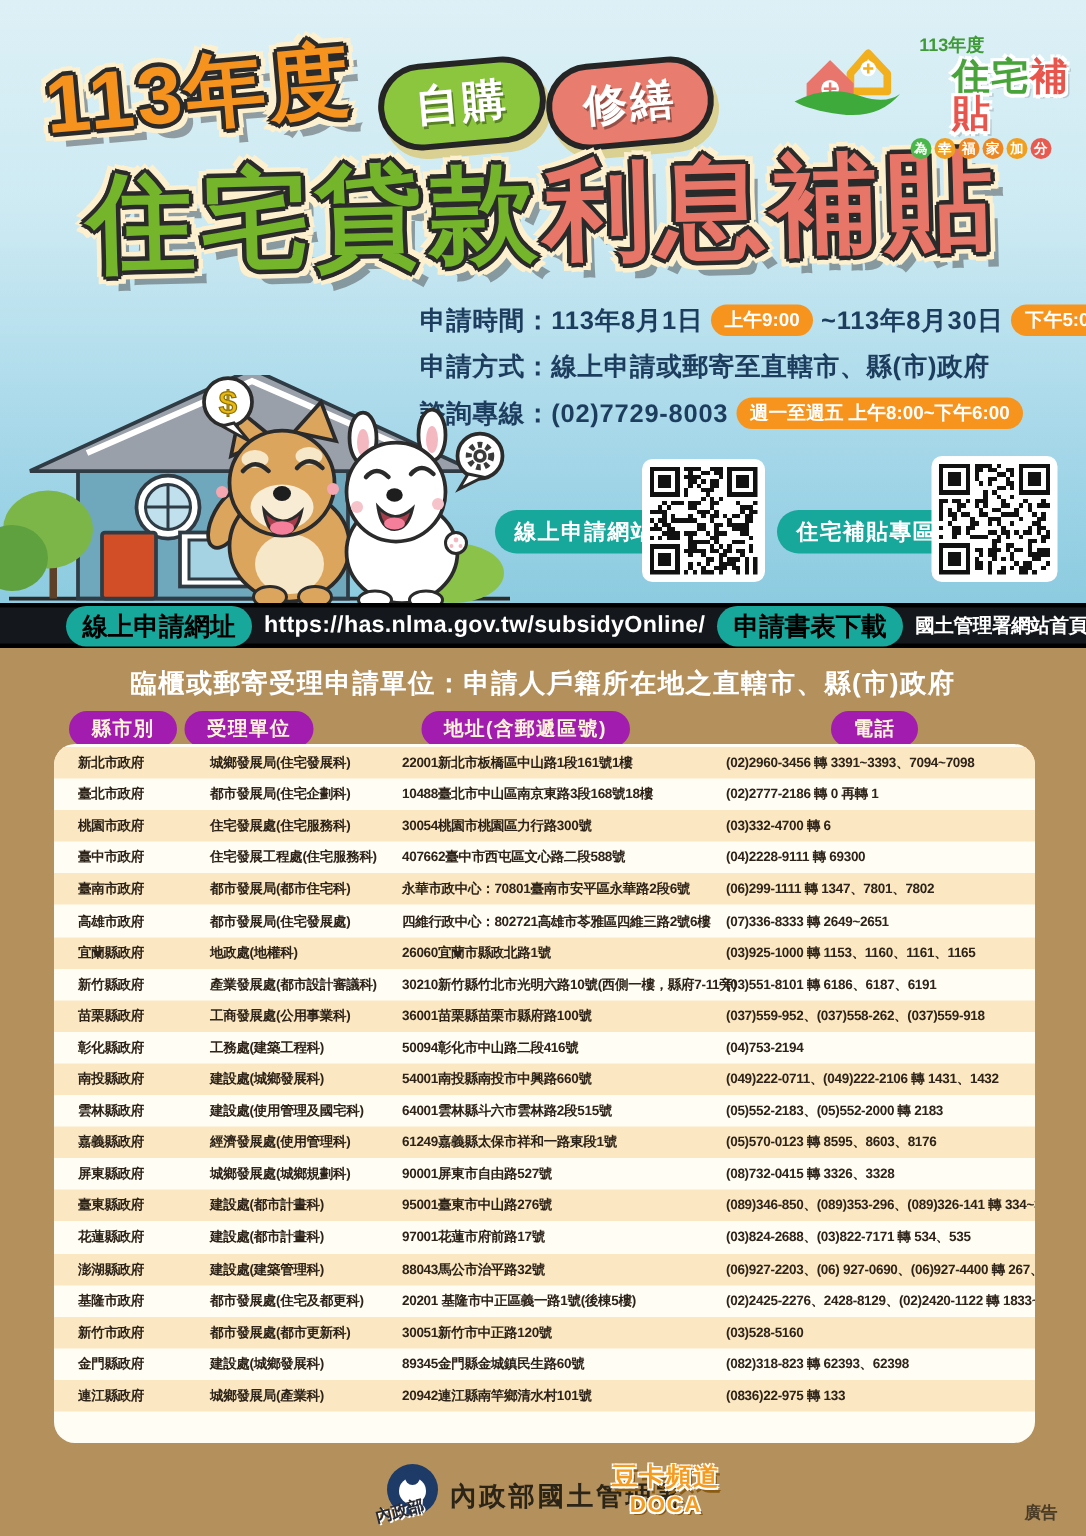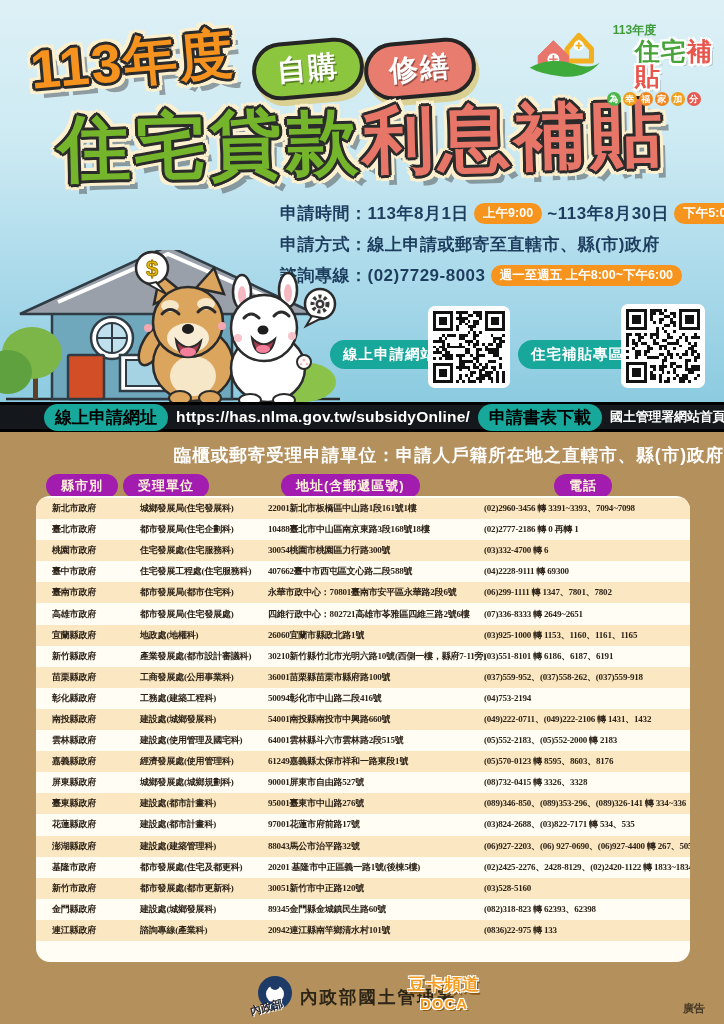--- a/index.html
+++ b/index.html
@@ -52,26 +52,26 @@
   .qr-code{width:100%;height:100%;display:block;}
   
   .link-bar{position:absolute;left:0;top:402px;width:724px;height:30px;background:#14181c;
     border-top:3px solid #000;border-bottom:3px solid #000;box-sizing:border-box;
     display:flex;align-items:center;padding-left:44px;gap:8px;white-space:nowrap;}
   .bar-pill{background:#17a79b;color:#000000;font-size:17px;padding:2px 11px;border-radius:16px;}
   .bar-url{color:#fff;font-size:15.5px;letter-spacing:.2px;}
   .bar-text{color:#fff;font-size:13px;letter-spacing:-.2px;}
   
   .table-section{position:absolute;left:0;top:432px;width:724px;height:592px;background:#b3905c;}
-  .section-title{margin-top:11px;text-align:right;color:#fff;font-size:17.5px;letter-spacing:1px;}
+  .section-title{margin-top:11px;text-align:center;color:#fff;font-size:17.5px;letter-spacing:1px;}
   .col-pills{position:relative;height:26px;margin-top:7px;}
   .col-pill{position:absolute;top:0;background:#a21caf;color:#fdf2da;font-size:13px;
     padding:3px 15px;border-radius:16px;letter-spacing:1px;}
   .table-card{position:absolute;left:36px;top:64px;width:654px;height:466px;background:#fffdf4;
-    border-radius:14px;overflow:hidden;padding-top:2px;box-sizing:border-box;font-family:Liberation Serif, serif;}
+    border-radius:14px;overflow:hidden;padding-top:2px;box-sizing:border-box;}
   .t-row{display:grid;grid-template-columns:88px 128px 216px 1fr;align-items:center;
     height:21.1px;padding-left:16px;font-size:9px;color:#2e2318;white-space:nowrap;}
   .t-row:nth-child(odd){background:#fbe8c2;}
   .t-cell{letter-spacing:-.2px;}
   
   .moi-logo{position:absolute;left:254px;top:976px;width:40px;height:40px;}
   .moi-circle{position:absolute;left:4px;top:0;width:34px;height:34px;border-radius:50%;background:#1e3a66;}
   .moi-inner{position:absolute;left:12px;top:9px;width:18px;height:18px;border-radius:50%;background:#fff;}
   .moi-dot{position:absolute;left:16px;top:4px;width:10px;height:10px;border-radius:50%;background:#1e3a66;}
   .moi-text{position:absolute;left:-4px;top:24px;font-size:11px;color:#2b2b33;transform:rotate(-14deg);
@@ -750,21 +750,21 @@
           <span class="t-cell">(03)528-5160</span>
         </div>
         <div class="t-row">
           <span class="t-cell">金門縣政府</span>
           <span class="t-cell">建設處(城鄉發展科)</span>
           <span class="t-cell">89345金門縣金城鎮民生路60號</span>
           <span class="t-cell">(082)318-823 轉 62393、62398</span>
         </div>
         <div class="t-row">
           <span class="t-cell">連江縣政府</span>
-          <span class="t-cell">諮詢專線(產業科)</span>
+          <span class="t-cell">城鄉發展局(產業科)</span>
           <span class="t-cell">20942連江縣南竿鄉清水村101號</span>
           <span class="t-cell">(0836)22-975 轉 133</span>
         </div>
       </div>
   </div>
 
   <div class="moi-logo">
     <div class="moi-circle"></div>
       <div class="moi-inner"></div>
       <div class="moi-dot"></div>

